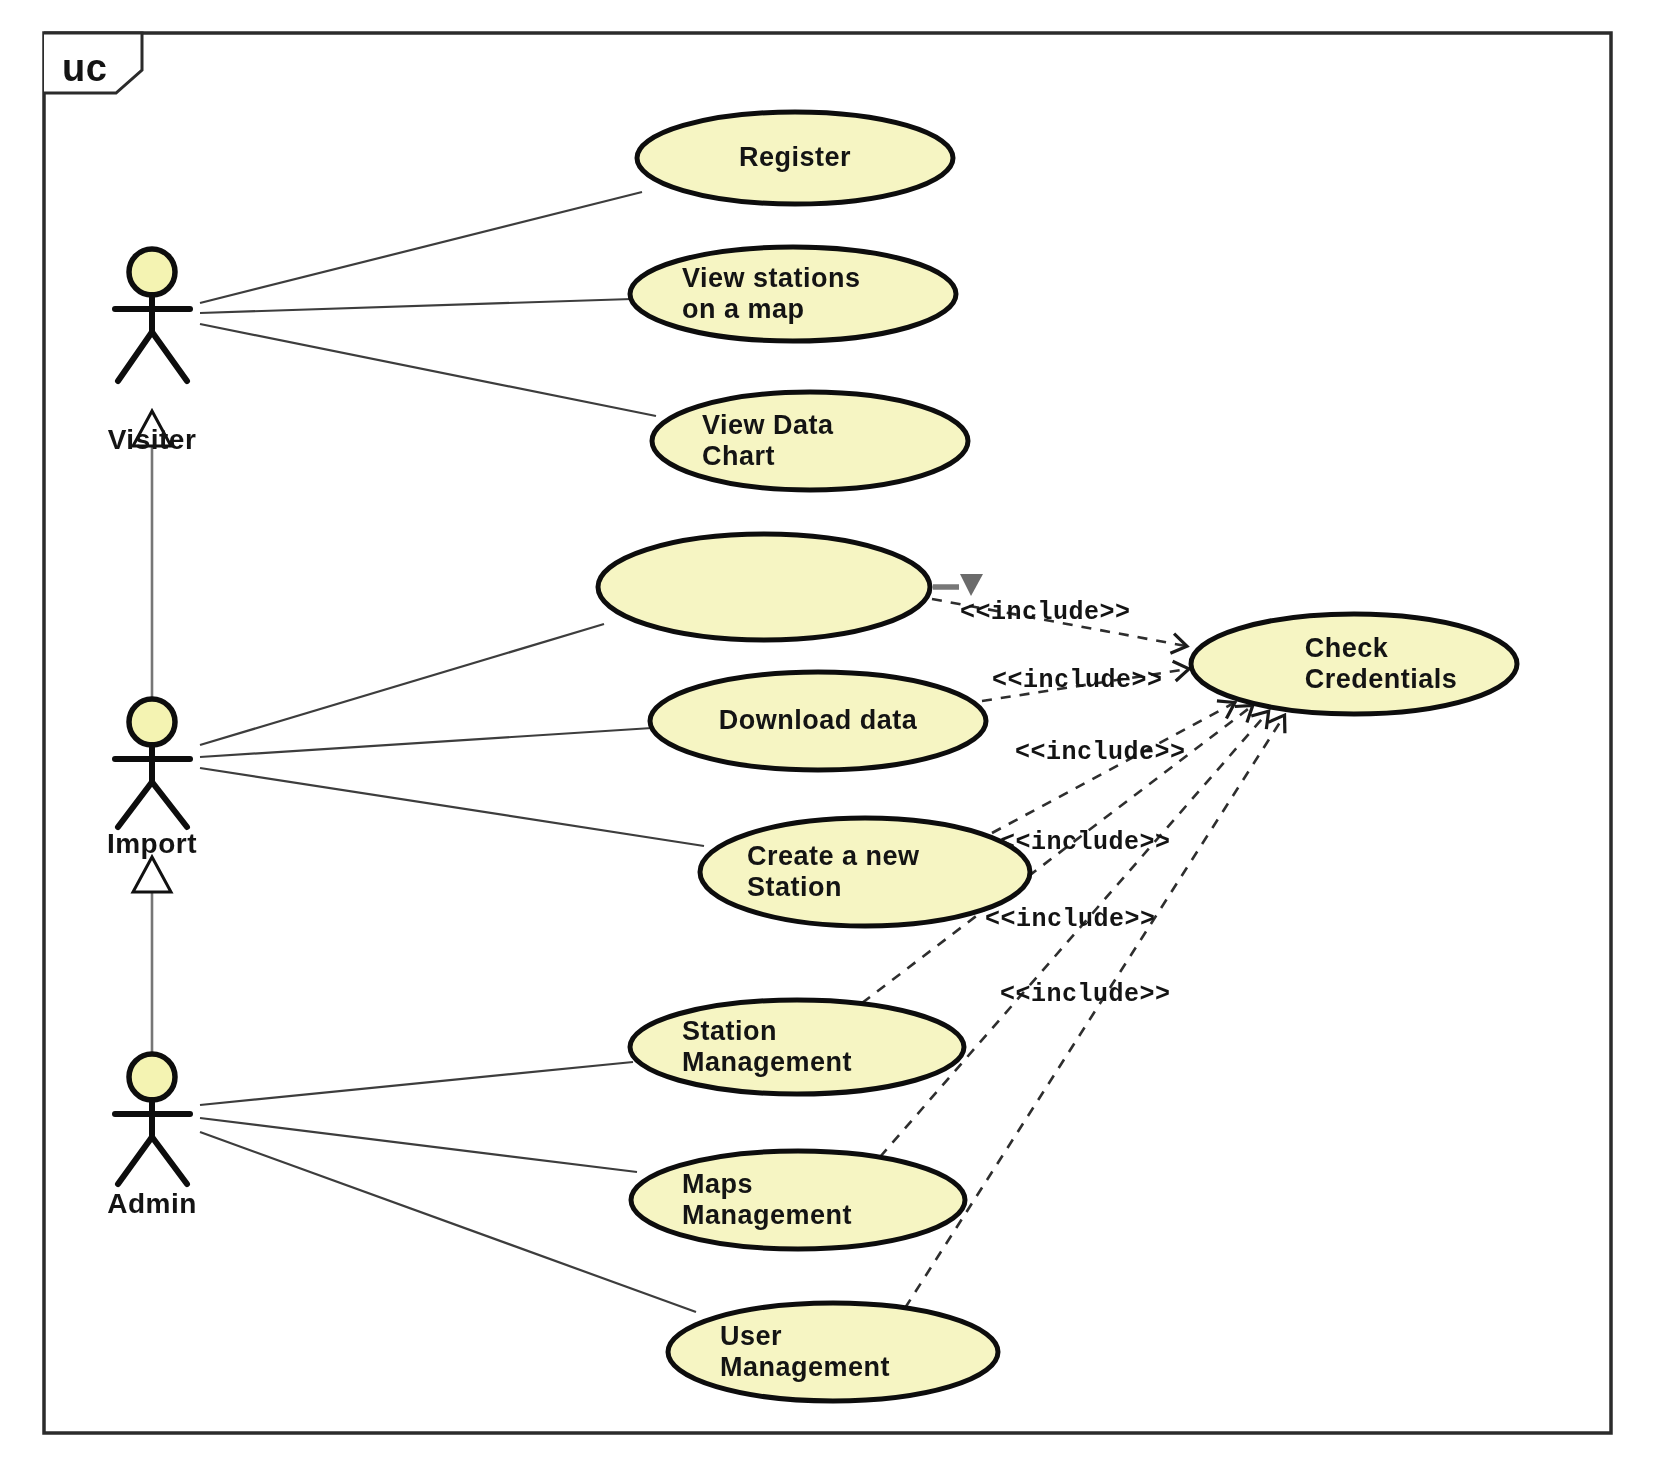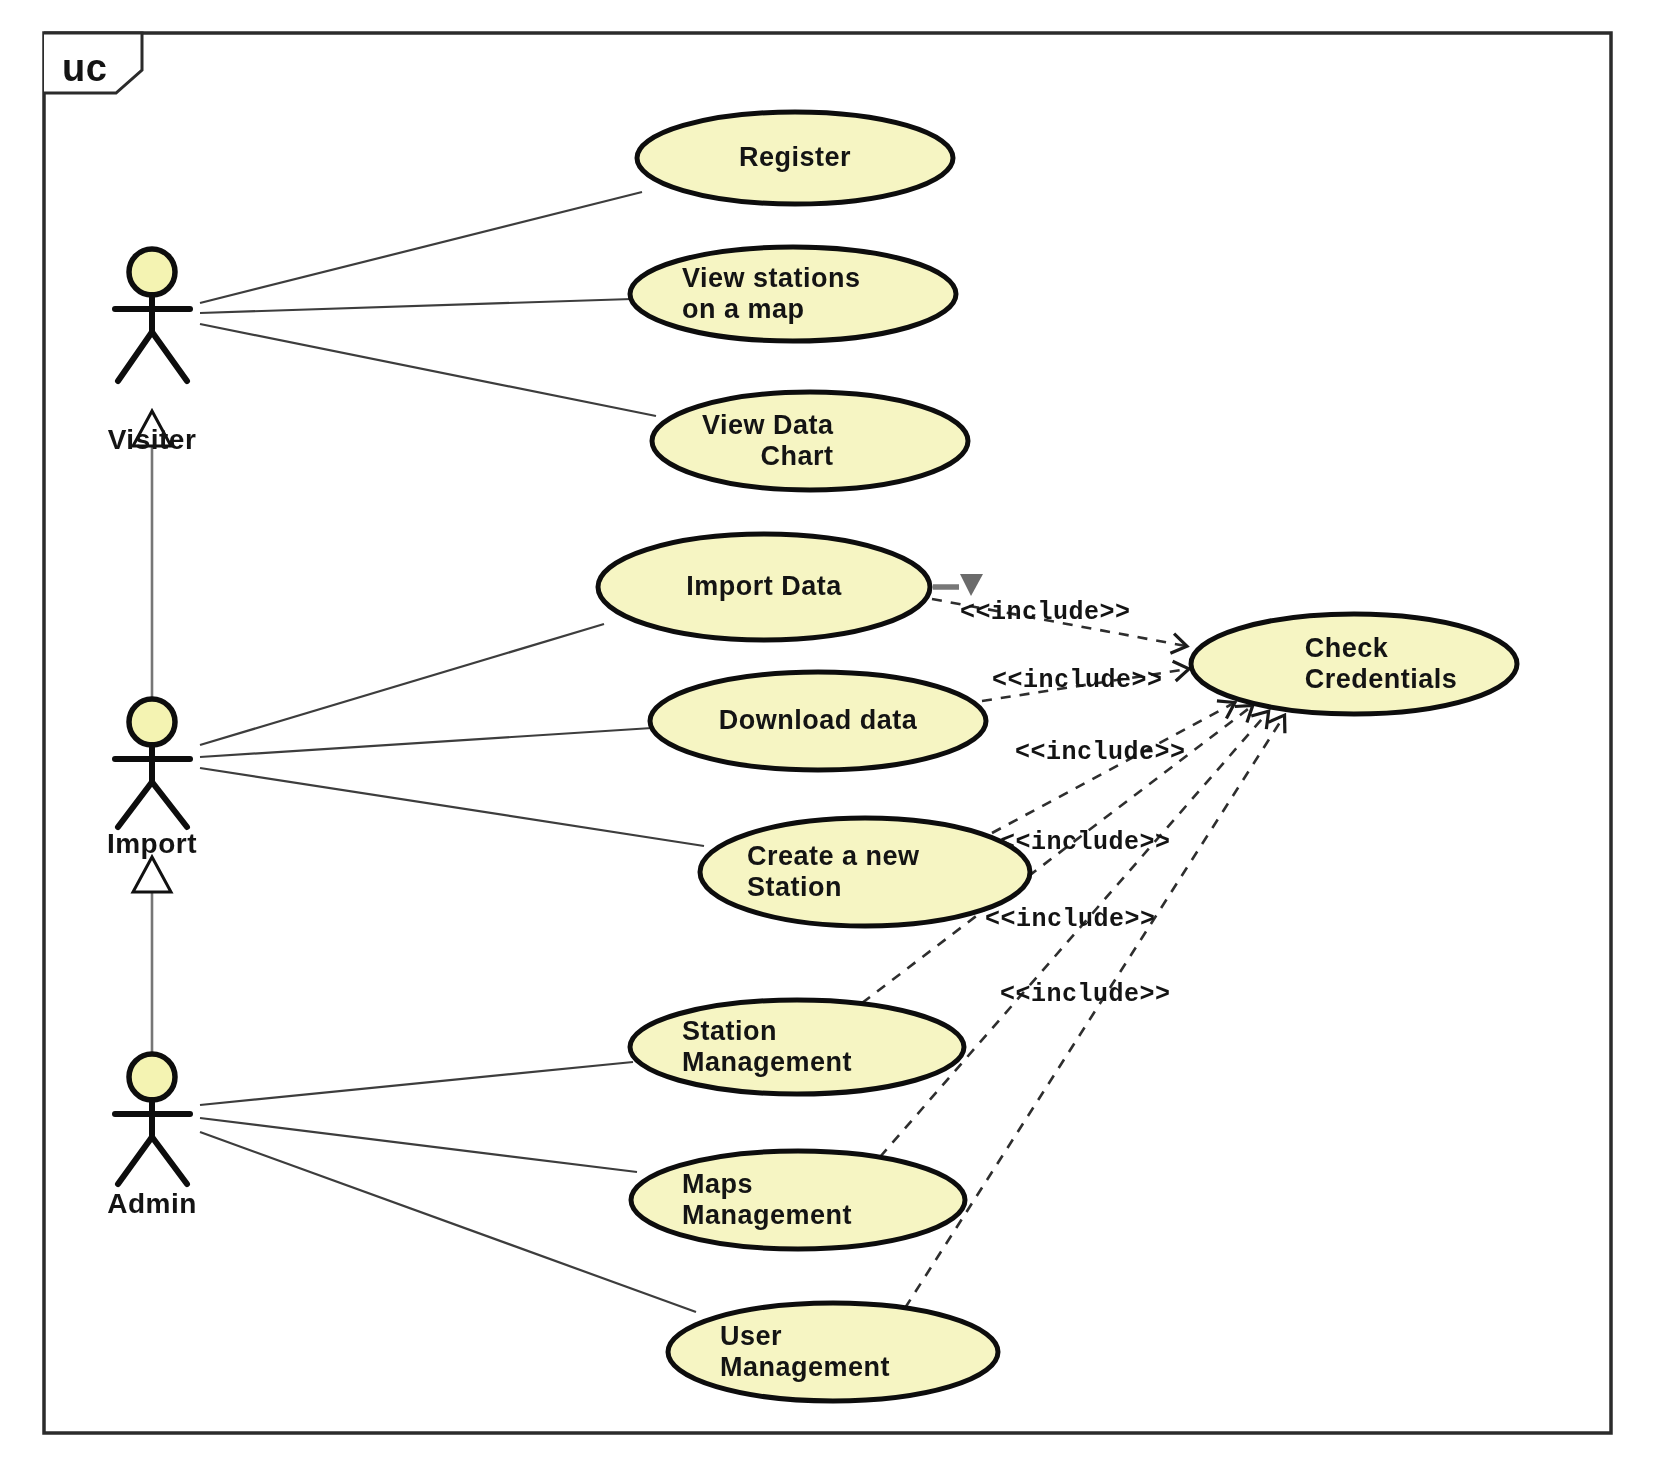--- a/index.html
+++ b/index.html
@@ -129,26 +129,23 @@
 
   <div class="txt frame-tag-label" style="left:62px;top:46px;">uc</div>
 
   <div class="uc-box center" style="left:637px;top:112px;width:316px;height:92px;justify-content:center;">
     <span class="txt uc-label" style="position:static;">Register</span>
   </div>
   <div class="uc-box" style="left:630px;top:247px;width:326px;height:94px;padding-left:52px;box-sizing:border-box;">
     <span class="txt uc-label" style="position:static;">View stations
 on a map</span>
   </div>
-  <div class="uc-box" style="left:652px;top:392px;width:316px;height:98px;padding-left:50px;box-sizing:border-box;text-align:right;">
+  <div class="uc-box" style="left:652px;top:392px;width:316px;height:98px;padding-left:50px;box-sizing:border-box;">
     <span class="txt uc-label" style="position:static;">View Data
 Chart</span>
-  </div>
-  <div class="uc-box center" style="left:598px;top:534px;width:332px;height:106px;">
-    <span class="txt uc-label" style="position:static;">Import Data</span>
   </div>
   <div class="uc-box center" style="left:650px;top:672px;width:336px;height:98px;">
     <span class="txt uc-label" style="position:static;">Download data</span>
   </div>
   <div class="uc-box" style="left:700px;top:818px;width:330px;height:108px;padding-left:47px;box-sizing:border-box;">
     <span class="txt uc-label" style="position:static;">Create a new
 Station</span>
   </div>
   <div class="uc-box" style="left:630px;top:1000px;width:334px;height:94px;padding-left:52px;box-sizing:border-box;">
     <span class="txt uc-label" style="position:static;">Station

